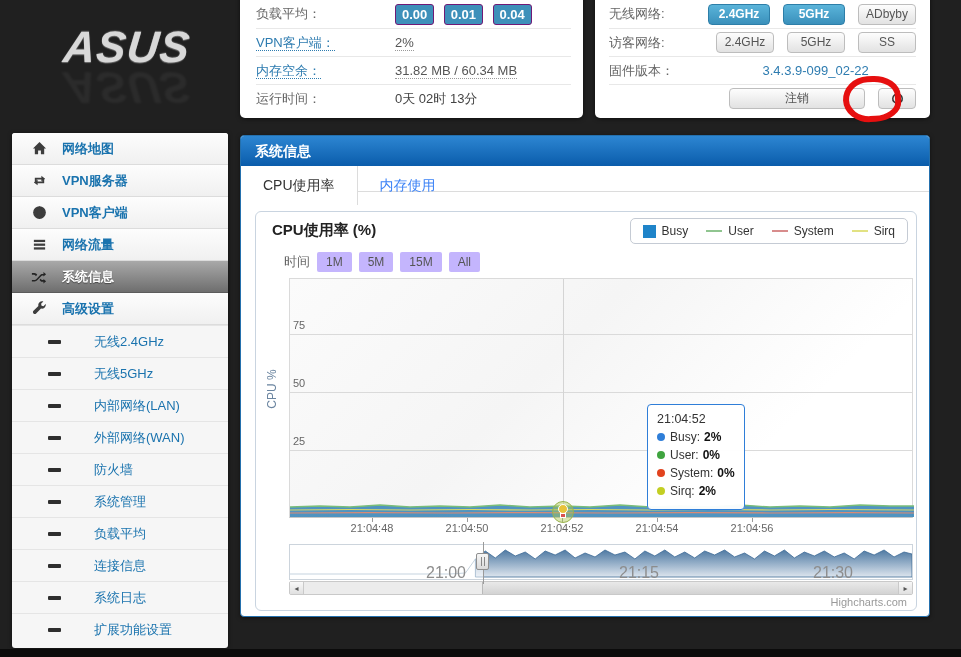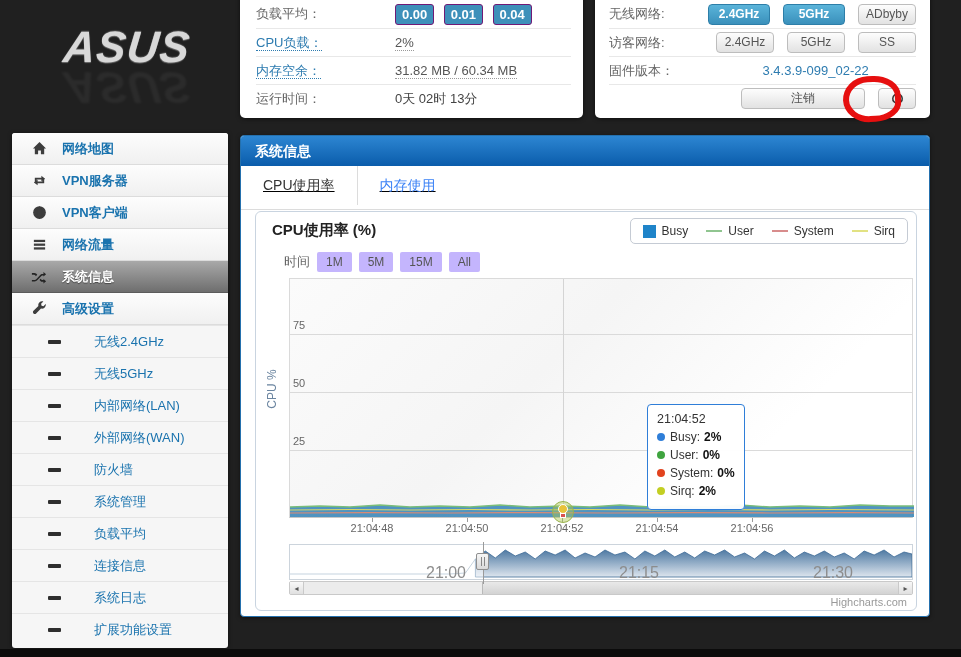--- a/index.html
+++ b/index.html
@@ -35,21 +35,21 @@
   .vlink{color:#555;border-bottom:1px dotted #999;cursor:pointer;}
   .badge{display:inline-block;background:#3e90ba;color:#fff;font-weight:bold;font-size:13px;
     padding:2px 6px;border-radius:3px;margin-right:5px;border:1px solid #701a75;}
   .prow2{display:flex;align-items:center;height:28px;margin:0 14px;}
   .prow2 + .prow2{border-top:1px solid #e8e8e8;}
   .nlabel{flex:1;font-size:13px;color:#666;}
   .btns{display:flex;gap:13px;}
   .btn{min-width:58px;height:21px;line-height:19px;text-align:center;font-size:12px;border-radius:4px;
     border:1px solid #bdbdbd;background:linear-gradient(#fdfdfd,#e2e2e2);color:#555;cursor:pointer;}
   .btn.teal{background:linear-gradient(#5ab4da,#3a90bb);border-color:#2d7ea8;color:#fff;font-weight:bold;min-width:62px;}
-  .btn.logout{width:124px;}
+  .btn.logout{width:136px;}
   .btn.power{min-width:38px;display:flex;align-items:center;justify-content:center;}
   .firmval{font-size:13px;color:#2e7cb0;cursor:pointer;}
   .red-circle{position:absolute;left:843px;top:76px;width:58px;height:46px;border:6px solid #e60f0f;
     border-radius:48% 52% 50% 50% / 55% 50% 45% 55%;transform:rotate(-3deg);z-index:60;pointer-events:none;}
 
   
   .sidebar{position:absolute;left:12px;top:133px;width:216px;height:515px;background:#f6f6f6;
     border-radius:3px;overflow:hidden;box-shadow:0 1px 4px rgba(0,0,0,.55);}
   .side-item{height:32px;display:flex;align-items:center;background:linear-gradient(#fdfdfd,#f0f0f0);
     border-bottom:1px solid #dcdcdc;cursor:pointer;}
@@ -62,21 +62,21 @@
   .side-sub{height:32px;display:flex;align-items:center;border-top:1px solid #e5e5e5;cursor:pointer;background:#f6f6f6;}
   .side-sub:first-of-type{border-top:none;}
   .dash{width:13px;height:4px;background:#2e2e2e;border-radius:1px;margin-left:36px;}
   .side-sub .txt{margin-left:33px;font-size:13px;color:#1a73ae;}
 
   
   .main-panel{position:absolute;left:240px;top:135px;width:690px;height:482px;background:#fff;
     border:1px solid #2470ad;border-radius:4px;box-shadow:0 1px 4px rgba(0,0,0,.5);}
   .mp-header{height:30px;border-radius:3px 3px 0 0;background:linear-gradient(#2d86d2,#0a5cab);
     color:#fff;font-weight:bold;font-size:14px;line-height:30px;padding-left:14px;}
-  .tabs{height:44px;display:flex;border-bottom:1px solid #dcdcdc;background:#fff;text-decoration:underline;}
+  .tabs{height:26px;display:flex;border-bottom:1px solid #dcdcdc;background:#fff;}
   .tab{padding:0 22px;line-height:38px;font-size:14px;color:#3b82f6;cursor:pointer;}
   .tab.active{color:#333;border-right:1px solid #dcdcdc;background:#fff;height:39px;position:relative;z-index:2;}
 
   
   .chart-card{position:absolute;left:14px;top:75px;width:662px;height:400px;border:1px solid #c9d4e0;
     border-radius:6px;background:#fff;}
   .c-title{position:absolute;left:16px;top:9px;font-size:15px;font-weight:bold;color:#222;}
   .legend{position:absolute;right:8px;top:6px;height:26px;display:flex;align-items:center;
     border:1px solid #c5cbd4;border-radius:5px;padding:0 12px;background:#fff;}
   .leg-item{display:flex;align-items:center;margin-left:18px;font-size:12px;color:#333;cursor:pointer;}
@@ -141,21 +141,21 @@
   <section class="panel panel-load">
     <div class="prow">
       <span class="lblcell">负载平均：</span>
       <span>
         <span class="badge">0.00</span>
         <span class="badge">0.01</span>
         <span class="badge">0.04</span>
       </span>
     </div>
     <div class="prow">
-      <span class="lblcell"><span class="linktext">CPU负载：</span></span>
+      <span class="lblcell"><span class="linktext">VPN客户端：</span></span>
       <span class="val vlink">2%</span>
     </div>
     <div class="prow">
       <span class="lblcell"><span class="linktext">内存空余：</span></span>
       <span class="val vlink">31.82 MB / 60.34 MB</span>
     </div>
     <div class="prow">
       <span class="lblcell">运行时间：</span>
       <span class="val">0天 02时 13分</span>
     </div>

